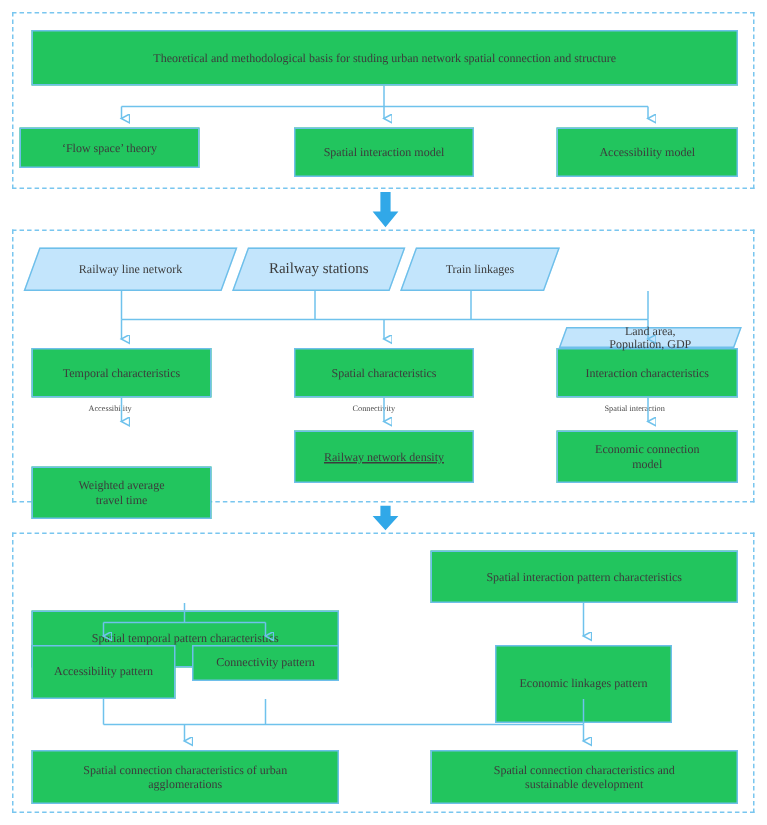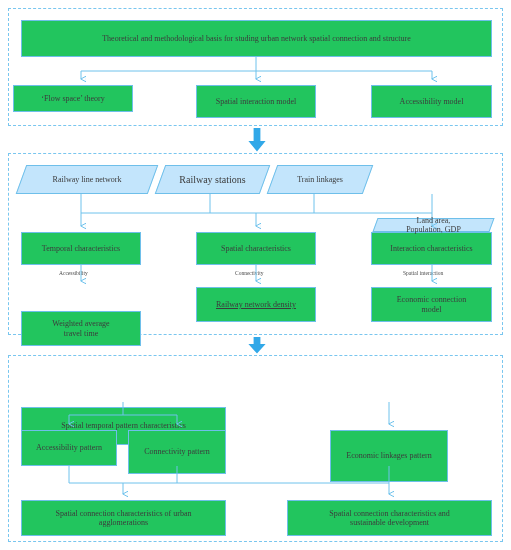--- a/index.html
+++ b/index.html
@@ -100,23 +100,24 @@
   <div class="node" style="left:371px;top:287px;width:121px;height:35px;font-size:8px;">Economic connection
 model</div>
 
   <div class="edgelabel" style="left:57px;top:271px;">Accessibility</div>
   <div class="edgelabel" style="left:233px;top:271px;">Connectivity</div>
   <div class="edgelabel" style="left:401px;top:271px;">Spatial interaction</div>
 
   <div class="group" style="left:8px;top:355px;width:495px;height:187px;"></div>
 
   <div class="node" style="left:21px;top:367px;width:205px;height:38px;font-size:8px;margin-top:40px;">Spatial temporal pattern characteristics</div>
+  <div class="node" style="left:287px;top:367px;width:205px;height:35px;font-size:8px;">Spatial interaction pattern characteristics</div>
 
   <div class="node" style="left:21px;top:430px;width:96px;height:36px;font-size:8px;">Accessibility pattern</div>
-  <div class="node" style="left:128px;top:430px;width:98px;height:44px;font-size:8px;">Connectivity pattern</div>
+  <div class="node" style="left:128px;top:430px;width:98px;height:24px;font-size:8px;">Connectivity pattern</div>
   <div class="node" style="left:330px;top:430px;width:118px;height:52px;font-size:8px;">Economic linkages pattern</div>
 
   <div class="node" style="left:287px;top:500px;width:205px;height:36px;font-size:8px;">Spatial connection characteristics and
 sustainable development</div>
   <div class="node" style="left:21px;top:500px;width:205px;height:36px;font-size:8px;">Spatial connection characteristics of urban
 agglomerations</div>
 
   <svg class="wires" viewBox="0 0 511 550">
     <defs>
       <marker id="ah" markerWidth="7" markerHeight="7" refX="3" refY="5.4" orient="auto" markerUnits="userSpaceOnUse">

